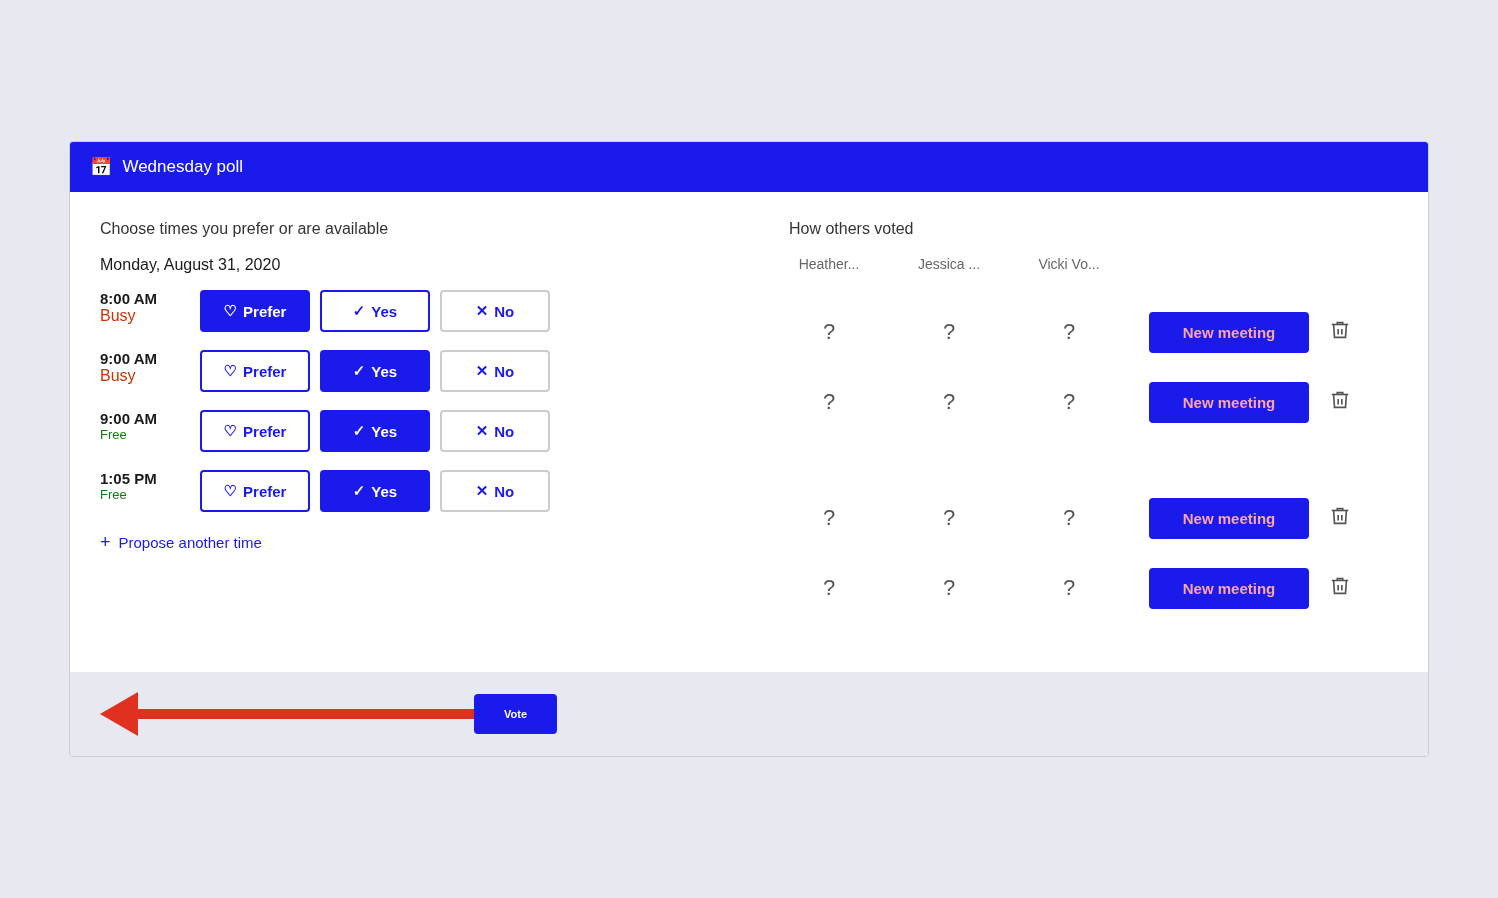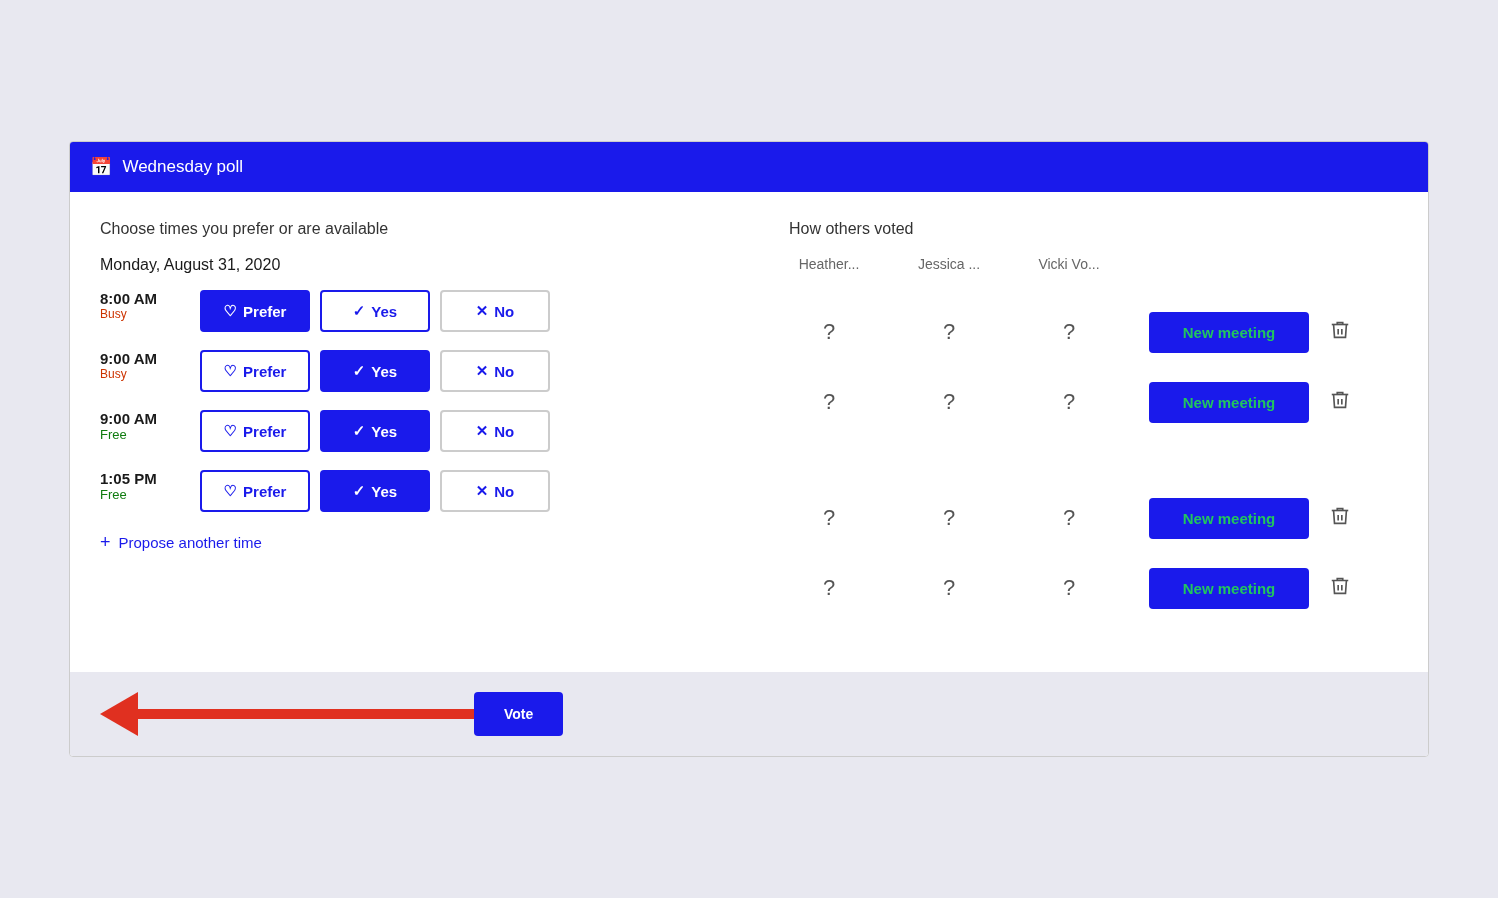--- a/index.html
+++ b/index.html
@@ -63,21 +63,21 @@
     }
     .time-info {
       width: 90px;
     }
     .time-text {
       font-size: 15px;
       font-weight: 600;
       color: #1a1a1a;
     }
     .status-busy {
-      font-size: 12px;
+      font-size: 16px;
       color: #cc3300;
     }
     .status-free {
       font-size: 13px;
       color: #107c10;
     }
     .btn {
       display: flex;
       align-items: center;
       justify-content: center;
@@ -123,21 +123,21 @@
       height: 52px;
     }
     .vote-cell {
       width: 80px;
       text-align: center;
       font-size: 22px;
       color: #555;
     }
     .new-meeting-btn {
       background: #1a1aeb;
-      color: #22c55e;
+      color: #fca5a5;
       border: none;
       border-radius: 4px;
       padding: 12px 22px;
       font-size: 15px;
       font-weight: 600;
       cursor: pointer;
       min-width: 160px;
     }
     .delete-btn {
       background: none;
@@ -174,21 +174,21 @@
       gap: 0;
       margin-top: 20px;
       position: relative;
     }
     .vote-btn {
       background: #1a1aeb;
       color: white;
       border: none;
       border-radius: 4px;
       padding: 14px 30px;
-      font-size: 14px;
+      font-size: 11px;
       font-weight: 600;
       cursor: pointer;
       z-index: 2;
     }
     .red-arrow {
       display: flex;
       align-items: center;
     }
     .arrow-line {
       width: 340px;

